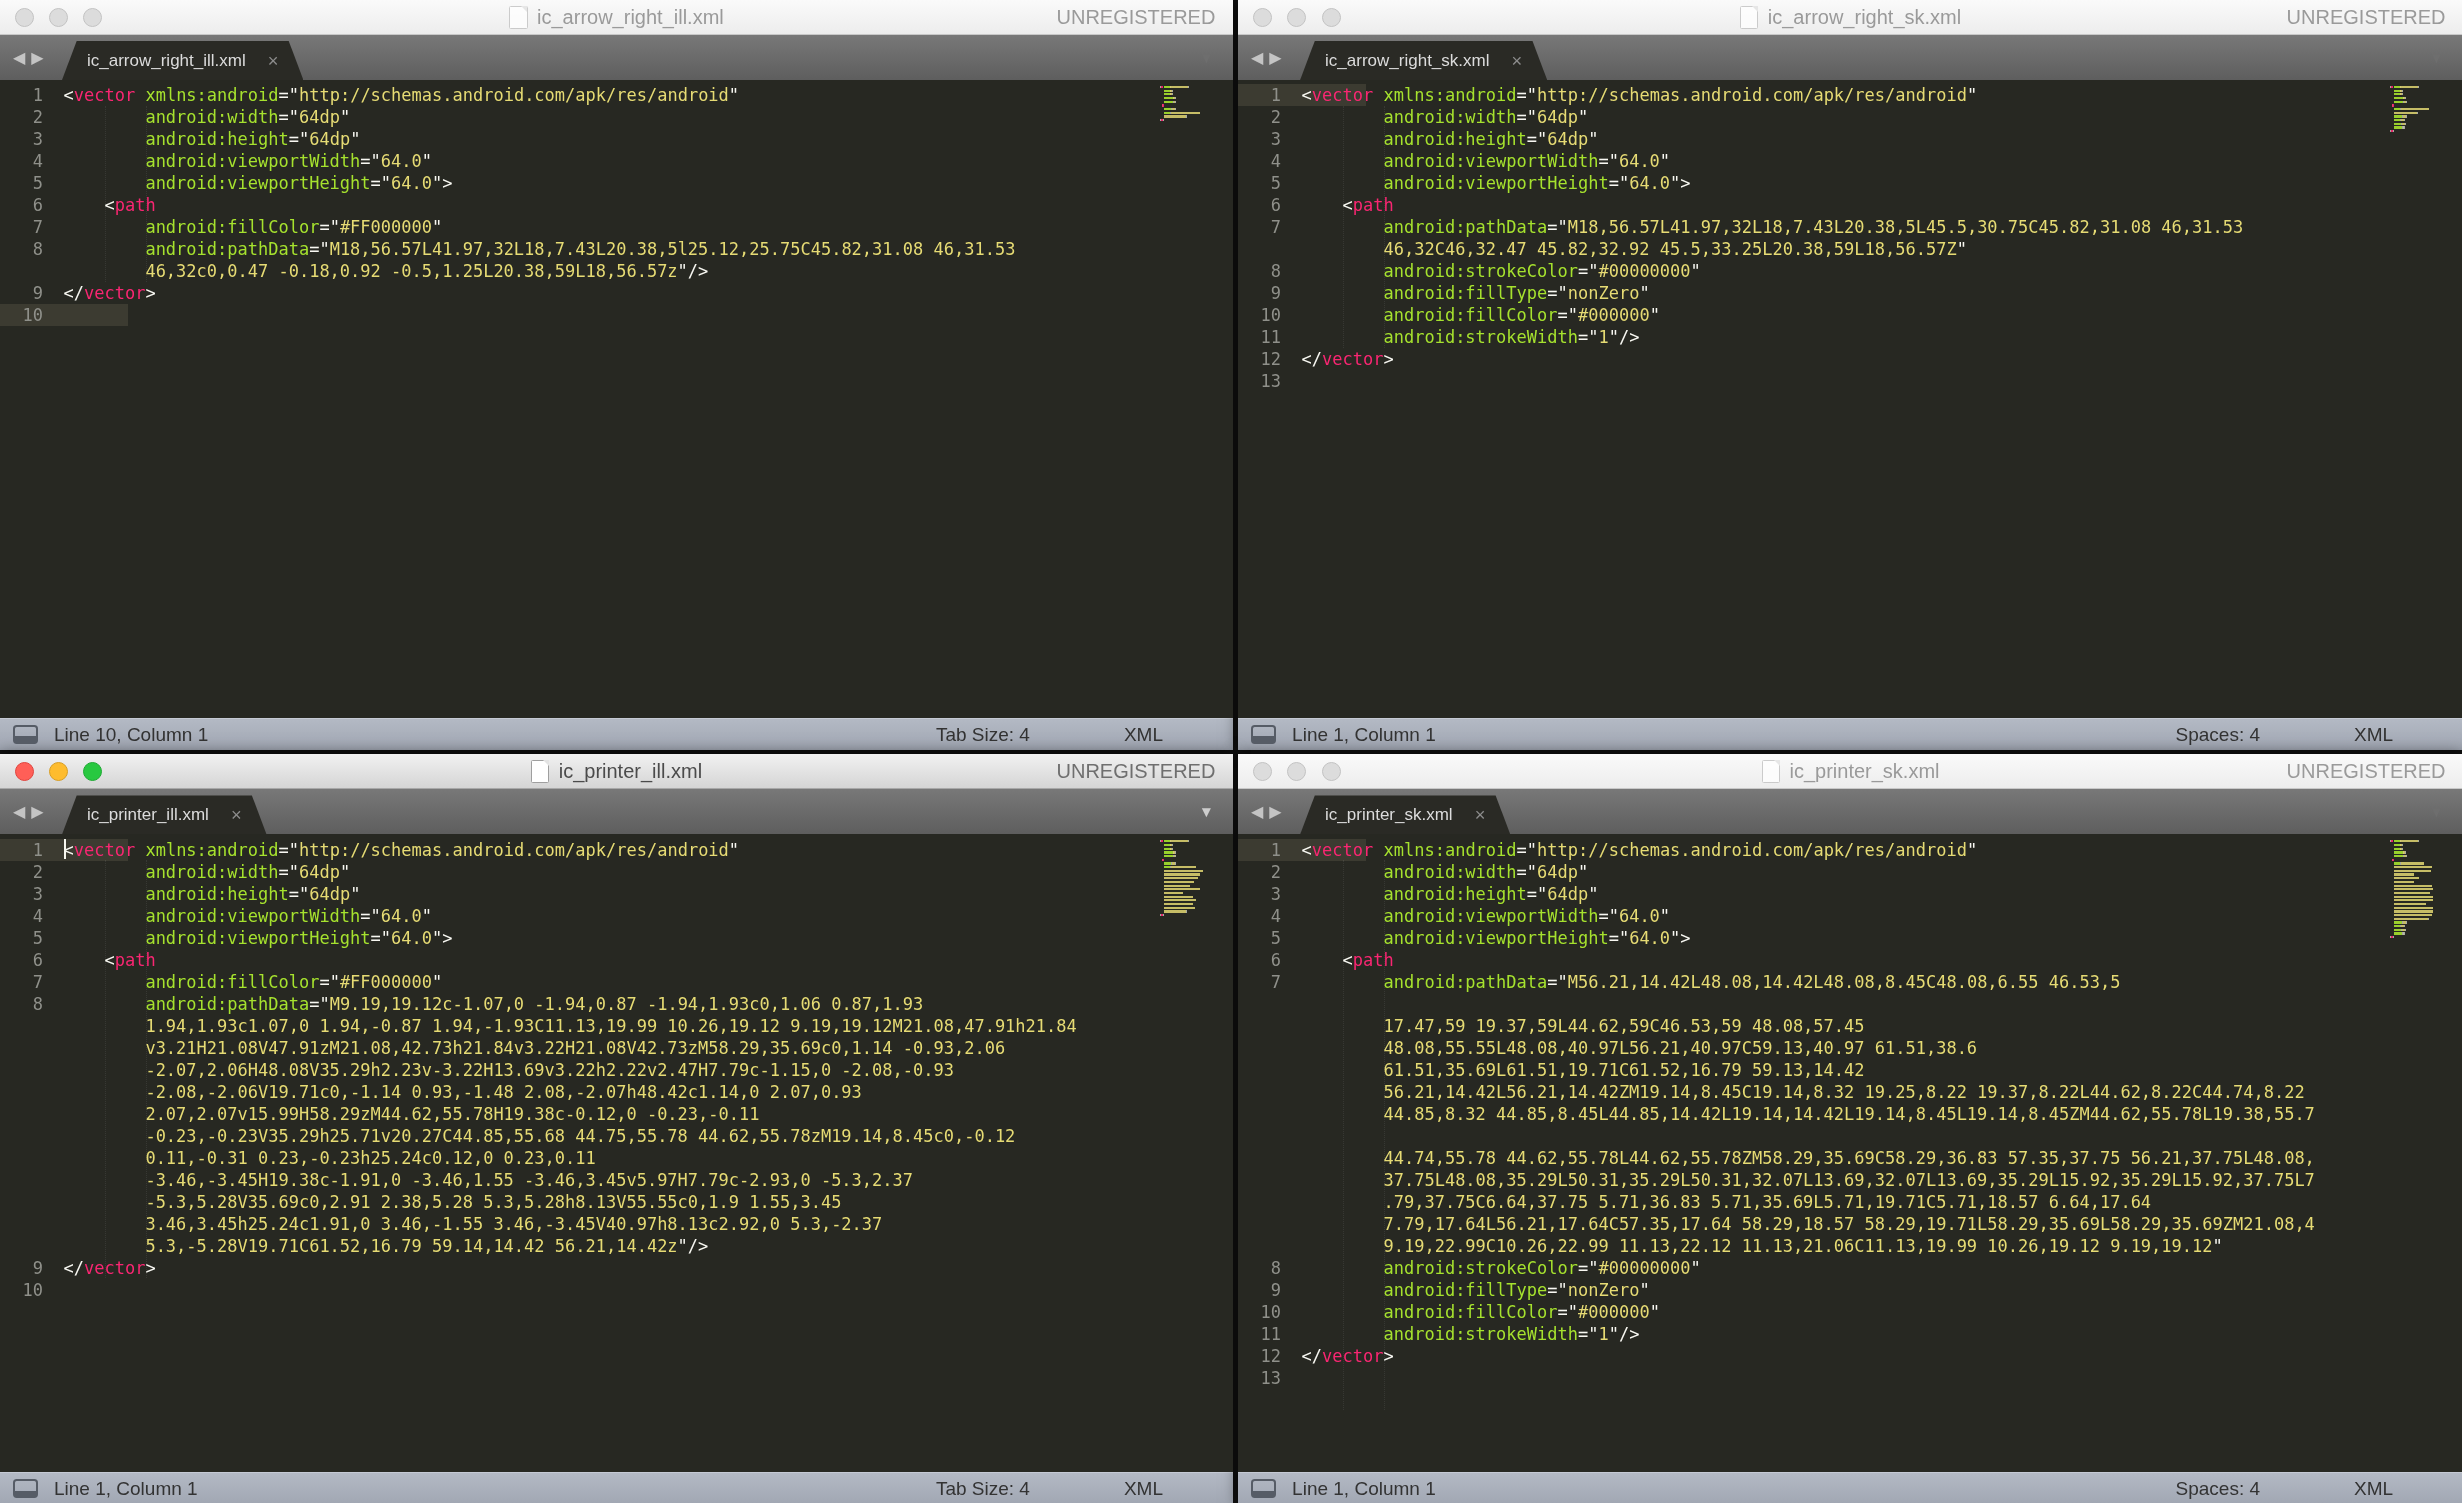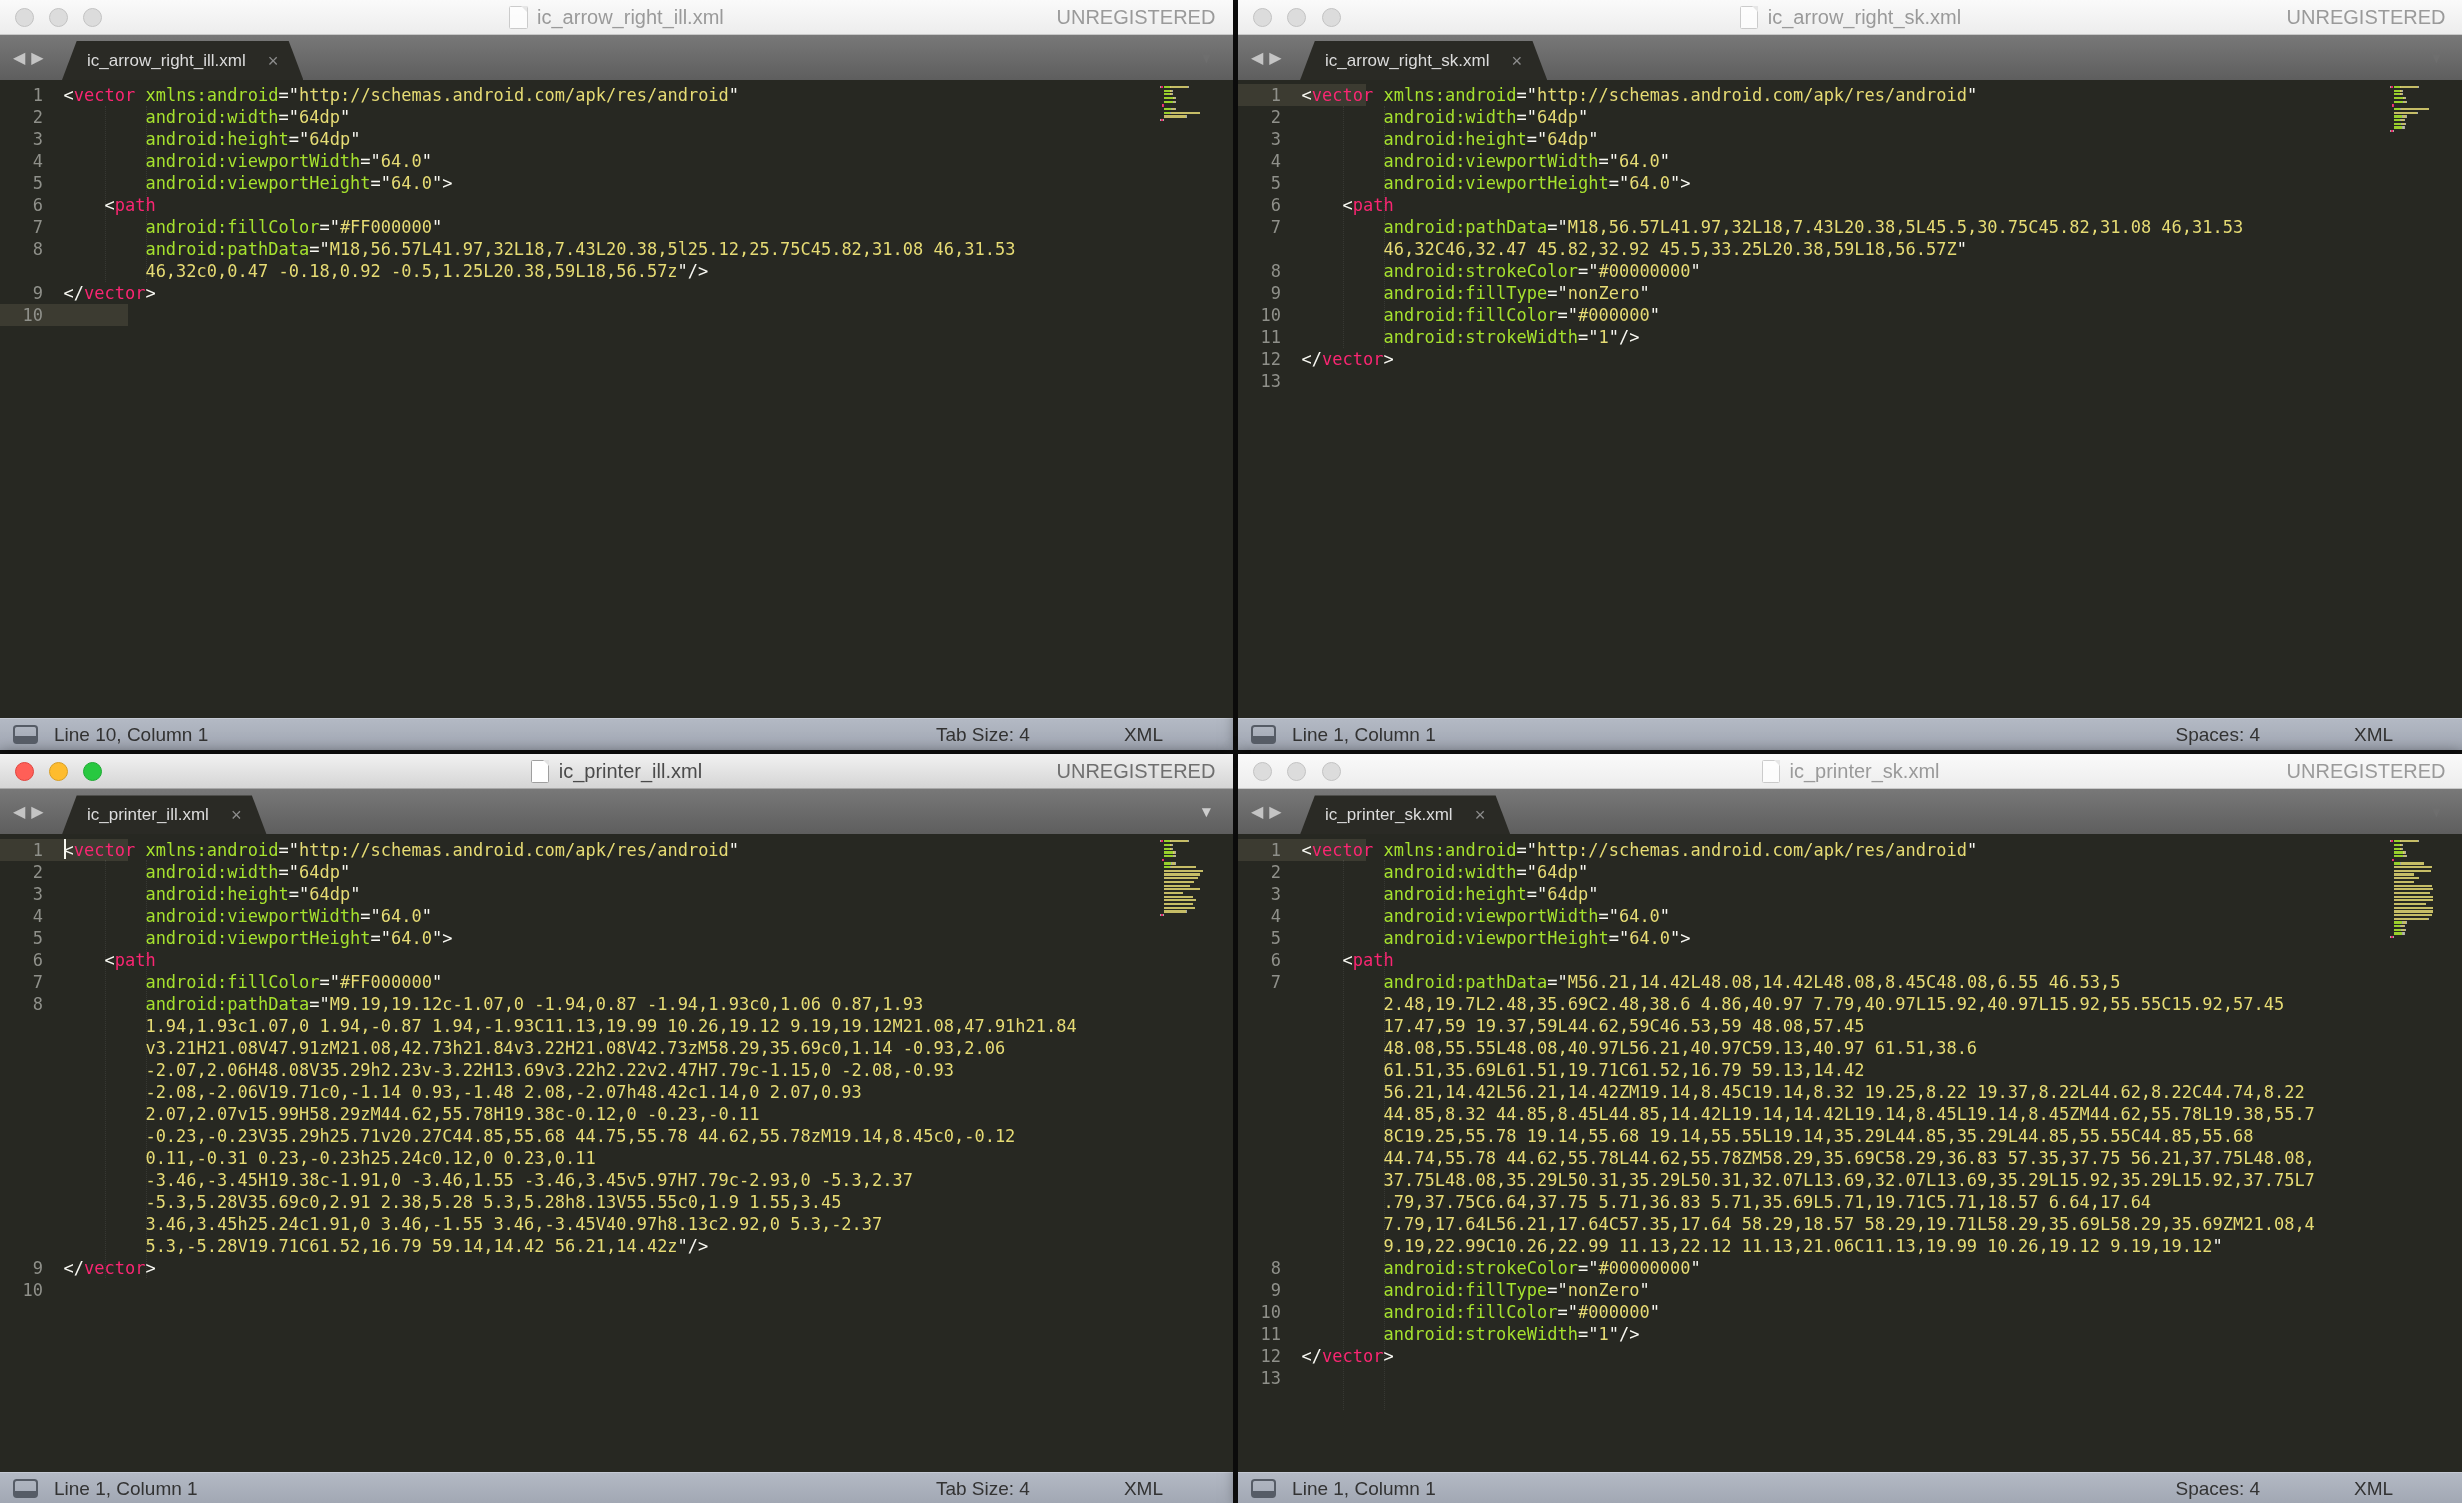--- a/index.html
+++ b/index.html
@@ -534,27 +534,27 @@
   </div>
   <div class="code">
     <div class="rows">
         <div class="row hl"><span class="ln">1</span><span class="tx"><span class="c-p">&lt;</span><span class="c-t">vector</span><span class="c-w"> </span><span class="c-a">xmlns:android</span><span class="c-p">="</span><span class="c-s">http://schemas.android.com/apk/res/android</span><span class="c-p">"</span></span></div>
         <div class="row"><span class="ln">2</span><span class="tx"><span class="c-w">        </span><span class="c-a">android:width</span><span class="c-p">="</span><span class="c-s">64dp</span><span class="c-p">"</span></span></div>
         <div class="row"><span class="ln">3</span><span class="tx"><span class="c-w">        </span><span class="c-a">android:height</span><span class="c-p">="</span><span class="c-s">64dp</span><span class="c-p">"</span></span></div>
         <div class="row"><span class="ln">4</span><span class="tx"><span class="c-w">        </span><span class="c-a">android:viewportWidth</span><span class="c-p">="</span><span class="c-s">64.0</span><span class="c-p">"</span></span></div>
         <div class="row"><span class="ln">5</span><span class="tx"><span class="c-w">        </span><span class="c-a">android:viewportHeight</span><span class="c-p">="</span><span class="c-s">64.0</span><span class="c-p">"&gt;</span></span></div>
         <div class="row"><span class="ln">6</span><span class="tx"><span class="c-w">    </span><span class="c-p">&lt;</span><span class="c-t">path</span></span></div>
         <div class="row"><span class="ln">7</span><span class="tx"><span class="c-w">        </span><span class="c-a">android:pathData</span><span class="c-p">="</span><span class="c-s">M56.21,14.42L48.08,14.42L48.08,8.45C48.08,6.55 46.53,5</span></span></div>
-        <div class="row"><span class="ln"></span><span class="tx"><span class="c-w">        </span><span class="c-s">2.48,19.7L2.48,35.69C2.48,38.6 4.86,40.97 7.79,40.97L15.92,40.97L15.92,55.55C15.92,57.45</span></span></div>
+        <div class="row"><span class="ln"></span><span class="tx"><span class="c-w">        </span></span></div>
         <div class="row"><span class="ln"></span><span class="tx"><span class="c-w">        </span><span class="c-s">17.47,59 19.37,59L44.62,59C46.53,59 48.08,57.45</span></span></div>
         <div class="row"><span class="ln"></span><span class="tx"><span class="c-w">        </span><span class="c-s">48.08,55.55L48.08,40.97L56.21,40.97C59.13,40.97 61.51,38.6</span></span></div>
         <div class="row"><span class="ln"></span><span class="tx"><span class="c-w">        </span><span class="c-s">61.51,35.69L61.51,19.71C61.52,16.79 59.13,14.42</span></span></div>
         <div class="row"><span class="ln"></span><span class="tx"><span class="c-w">        </span><span class="c-s">56.21,14.42L56.21,14.42ZM19.14,8.45C19.14,8.32 19.25,8.22 19.37,8.22L44.62,8.22C44.74,8.22</span></span></div>
         <div class="row"><span class="ln"></span><span class="tx"><span class="c-w">        </span><span class="c-s">44.85,8.32 44.85,8.45L44.85,14.42L19.14,14.42L19.14,8.45L19.14,8.45ZM44.62,55.78L19.38,55.7</span></span></div>
-        <div class="row"><span class="ln"></span><span class="tx"><span class="c-w">        </span><span class="c-s">8C19.25,55.78 19.14,55.68 19.14,55.55L19.14,35.29L44.85,35.29L44.85,55.55C44.85,55.68</span></span></div>
+        <div class="row"><span class="ln"></span></div>
         <div class="row"><span class="ln"></span><span class="tx"><span class="c-w">        </span><span class="c-s">44.74,55.78 44.62,55.78L44.62,55.78ZM58.29,35.69C58.29,36.83 57.35,37.75 56.21,37.75L48.08,</span></span></div>
         <div class="row"><span class="ln"></span><span class="tx"><span class="c-w">        </span><span class="c-s">37.75L48.08,35.29L50.31,35.29L50.31,32.07L13.69,32.07L13.69,35.29L15.92,35.29L15.92,37.75L7</span></span></div>
         <div class="row"><span class="ln"></span><span class="tx"><span class="c-w">        </span><span class="c-s">.79,37.75C6.64,37.75 5.71,36.83 5.71,35.69L5.71,19.71C5.71,18.57 6.64,17.64</span></span></div>
         <div class="row"><span class="ln"></span><span class="tx"><span class="c-w">        </span><span class="c-s">7.79,17.64L56.21,17.64C57.35,17.64 58.29,18.57 58.29,19.71L58.29,35.69L58.29,35.69ZM21.08,4</span></span></div>
         <div class="row"><span class="ln"></span><span class="tx"><span class="c-w">        </span><span class="c-s">9.19,22.99C10.26,22.99 11.13,22.12 11.13,21.06C11.13,19.99 10.26,19.12 9.19,19.12</span><span class="c-p">"</span></span></div>
         <div class="row"><span class="ln">8</span><span class="tx"><span class="c-w">        </span><span class="c-a">android:strokeColor</span><span class="c-p">="</span><span class="c-s">#00000000</span><span class="c-p">"</span></span></div>
         <div class="row"><span class="ln">9</span><span class="tx"><span class="c-w">        </span><span class="c-a">android:fillType</span><span class="c-p">="</span><span class="c-s">nonZero</span><span class="c-p">"</span></span></div>
         <div class="row"><span class="ln">10</span><span class="tx"><span class="c-w">        </span><span class="c-a">android:fillColor</span><span class="c-p">="</span><span class="c-s">#000000</span><span class="c-p">"</span></span></div>
         <div class="row"><span class="ln">11</span><span class="tx"><span class="c-w">        </span><span class="c-a">android:strokeWidth</span><span class="c-p">="</span><span class="c-s">1</span><span class="c-p">"/&gt;</span></span></div>
         <div class="row"><span class="ln">12</span><span class="tx"><span class="c-p">&lt;/</span><span class="c-t">vector</span><span class="c-p">&gt;</span></span></div>

